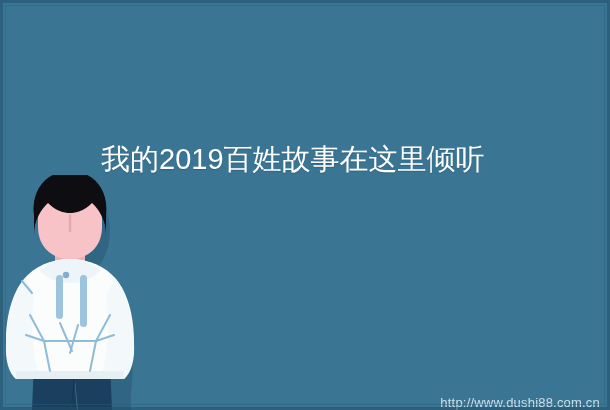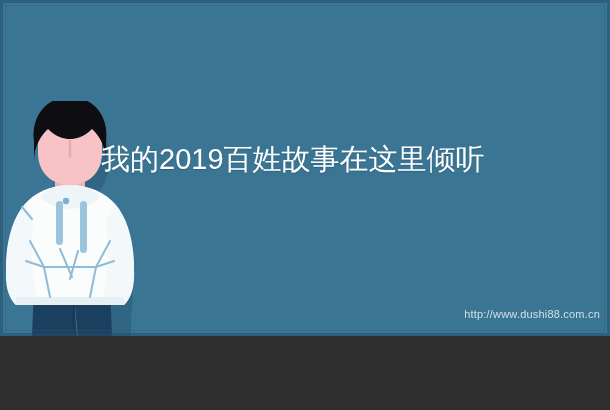--- a/index.html
+++ b/index.html
@@ -4,21 +4,21 @@
 <title>Article Cover</title>
 <style>
   html, body {
     margin: 0;
     padding: 0;
     background: #2e2e2e;
   }
   #stage {
     position: relative;
     width: 610px;
-    height: 336px;
+    height: 410px;
     overflow: hidden;
     background: #3a7694;
     font-family: "Liberation Sans", "DejaVu Sans", sans-serif;
     box-sizing: border-box;
   }
   
   #frame-border {
     position: absolute;
     inset: 0;
     border: 3px solid rgba(32, 78, 104, 0.55);
@@ -57,24 +57,24 @@
     letter-spacing: 0px;
     font-weight: 400;
     text-shadow: 0 1px 1px rgba(25, 64, 86, 0.35);
   }
   .headline-line { display: block; white-space: nowrap; }
 
   
   #watermark {
     position: absolute;
     right: 10px;
-    bottom: 16px;
+    bottom: 0;
     z-index: 30;
     color: #dbe8ef;
-    font-size: 11px;
+    font-size: 13px;
     letter-spacing: 0.2px;
     opacity: 0.92;
     font-family: "Liberation Sans", "DejaVu Sans", sans-serif;
   }
 </style>
 </head>
 <body>
 
 <div id="stage">
 

